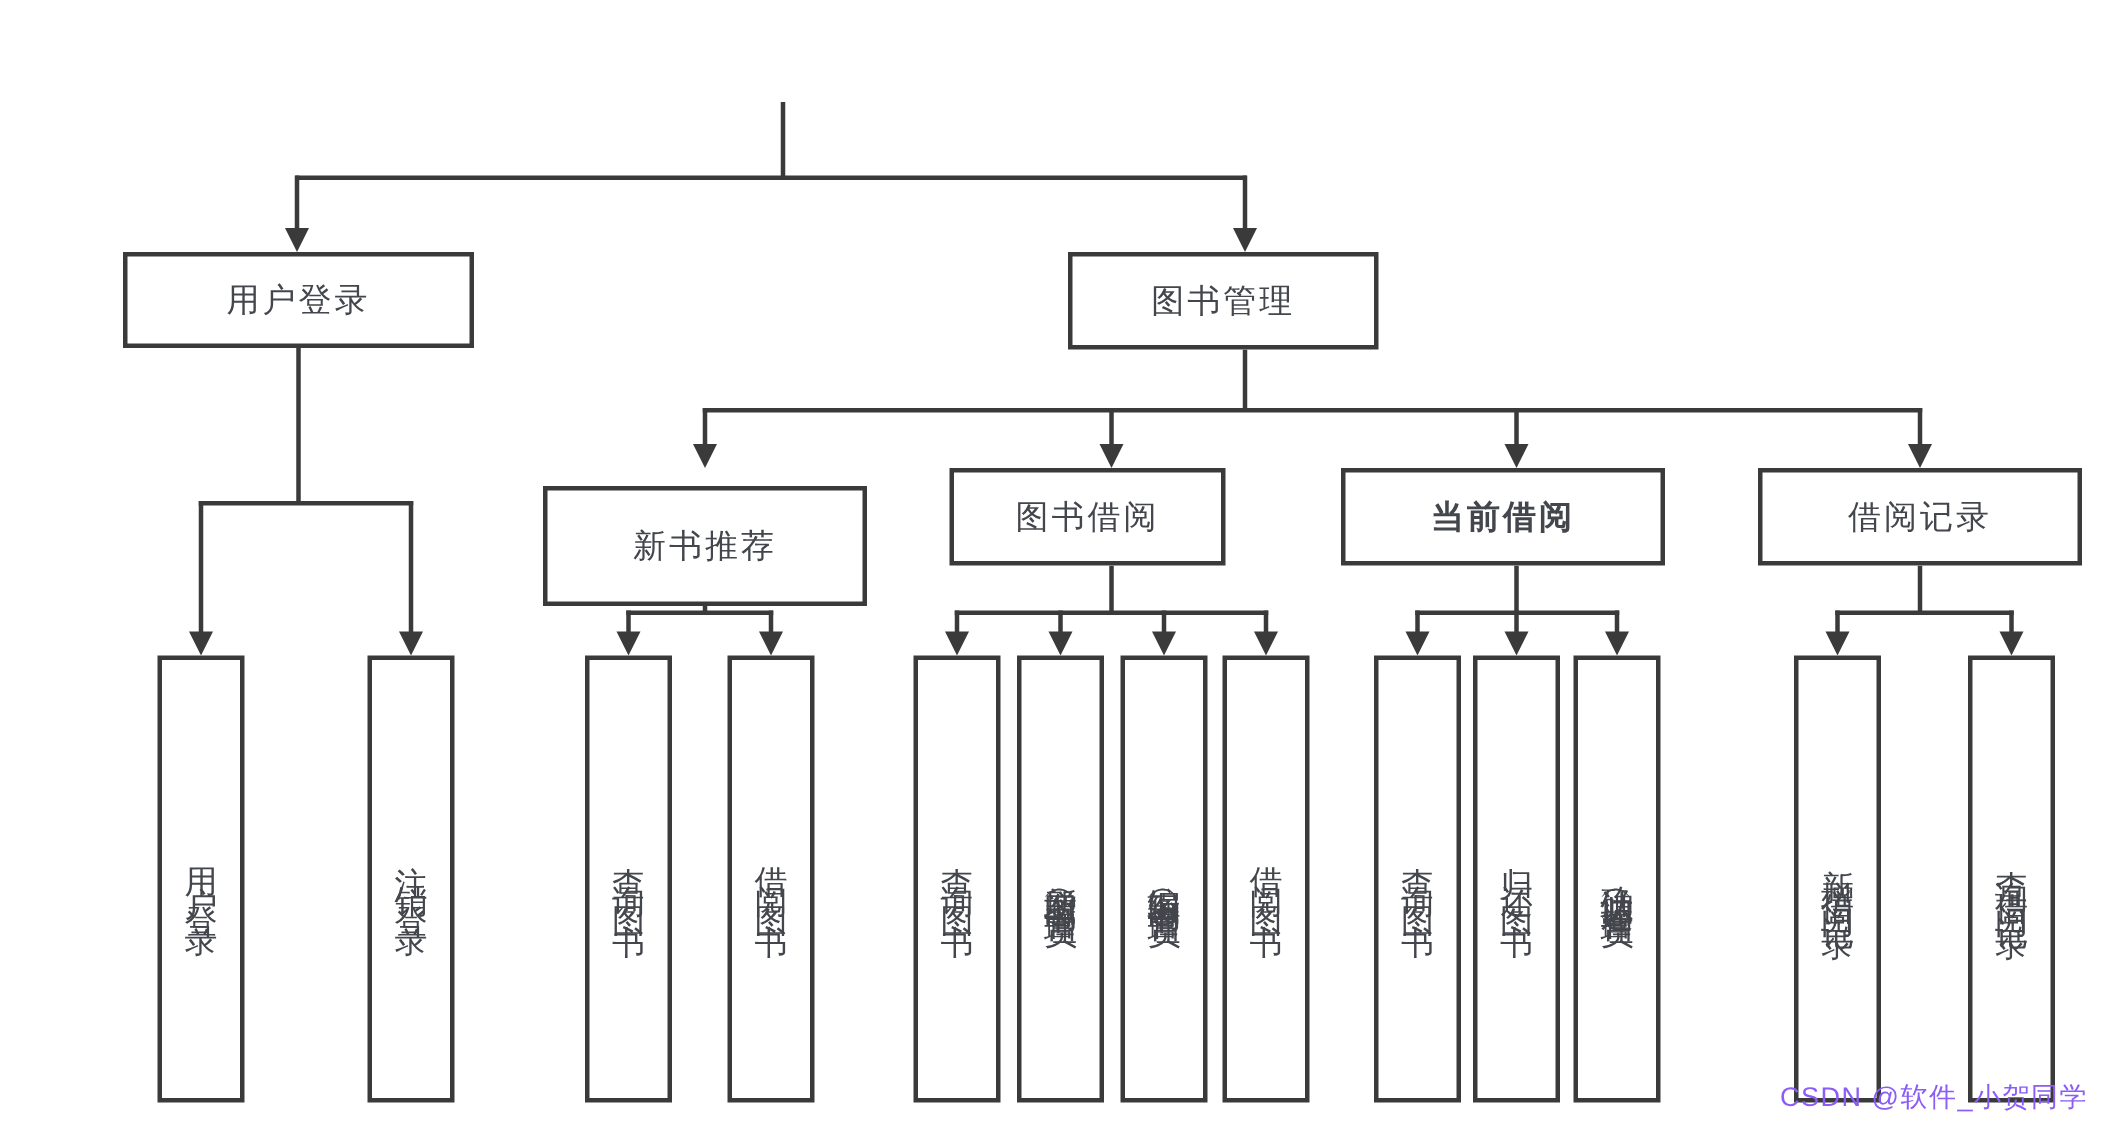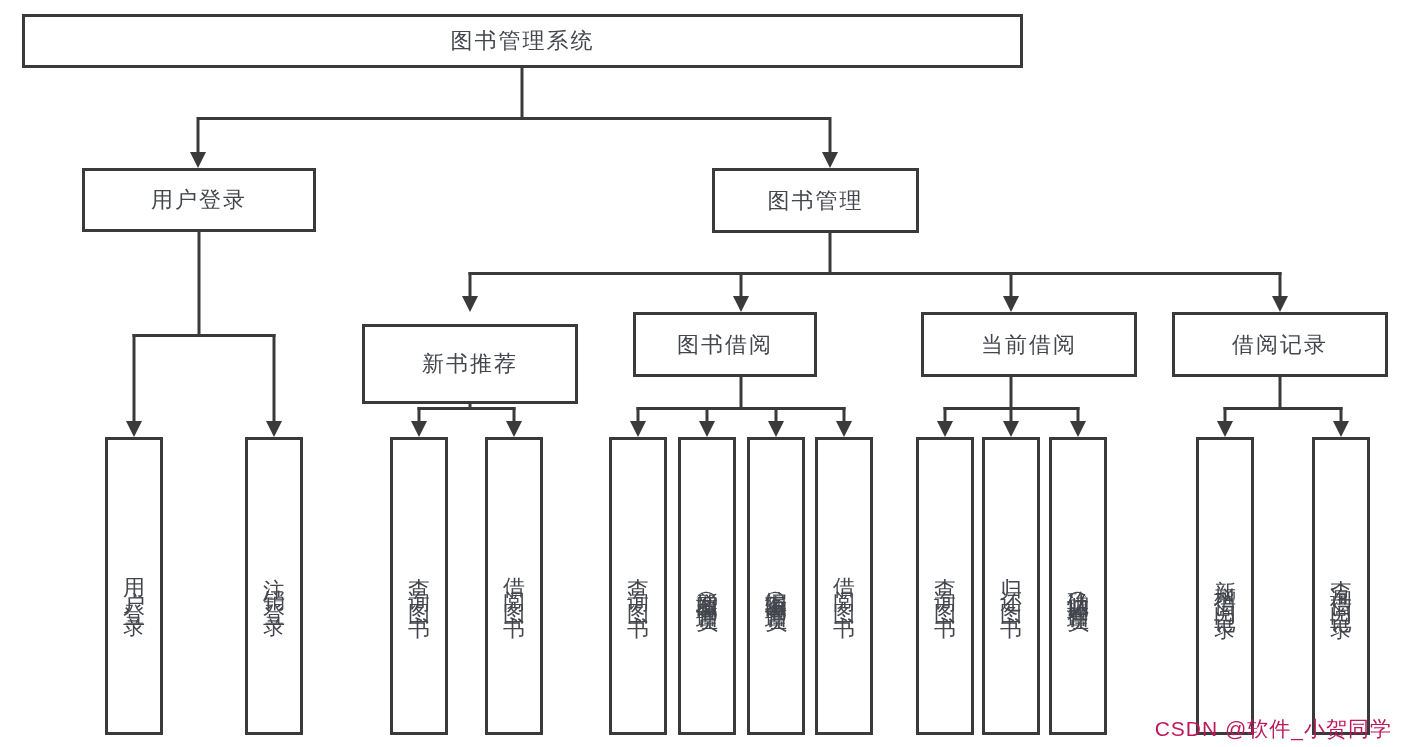--- a/index.html
+++ b/index.html
@@ -22,21 +22,21 @@
   }
   .vbox span {
     writing-mode:vertical-rl; text-orientation:mixed;
     font-size:22px; line-height:1; white-space:nowrap;
   }
   .ls4 { letter-spacing:13px; }
   .ls6 { letter-spacing:8px; }
   .ls9 { letter-spacing:3px; }
   .watermark {
     position:absolute; right:13px; bottom:4px; z-index:3;
-    font-size:21px; letter-spacing:1px; color:#be185d; white-space:nowrap;
+    font-size:18px; letter-spacing:1px; color:#8b5cf6; white-space:nowrap;
   }
 </style>
 </head>
 <body>
 
 <div class="stage">
 
   <svg class="connectors" width="1405" height="747" viewBox="0 0 1405 747" stroke="#3a3a3a" stroke-width="3" fill="#3a3a3a">
 
     <g>
@@ -106,38 +106,35 @@
     <g>
       <line x1="1280" y1="377" x2="1280" y2="410"></line>
       <line x1="1223.5" y1="408.5" x2="1342.5" y2="408.5"></line>
       <line x1="1225" y1="407" x2="1225" y2="423"></line>
       <polygon points="1217,421 1233,421 1225,437" stroke="none"></polygon>
       <line x1="1341" y1="407" x2="1341" y2="423"></line>
       <polygon points="1333,421 1349,421 1341,437" stroke="none"></polygon>
     </g>
   </svg>
 
-  <div class="hbox" style="left:22px; top:14px; width:1001px; height:54px;">
-    <span>图书管理系统</span>
-  </div>
 
   <div class="hbox" style="left:82px; top:168px; width:234px; height:64px;">
     <span>用户登录</span>
   </div>
   <div class="hbox" style="left:712px; top:168px; width:207px; height:65px;">
     <span>图书管理</span>
   </div>
 
   <div class="hbox" style="left:362px; top:324px; width:216px; height:80px;">
     <span>新书推荐</span>
   </div>
   <div class="hbox" style="left:633px; top:312px; width:184px; height:65px;">
     <span>图书借阅</span>
   </div>
-  <div class="hbox" style="left:921px; top:312px; width:216px; height:65px;">
+  <div class="hbox" style="left:894px; top:312px; width:216px; height:65px;font-weight:bold;">
     <span>当前借阅</span>
   </div>
   <div class="hbox" style="left:1172px; top:312px; width:216px; height:65px;">
     <span>借阅记录</span>
   </div>
 
   <div class="vbox" style="left:105px;">
     <span class="ls4">用户登录</span>
   </div>
   <div class="vbox" style="left:245px;">

